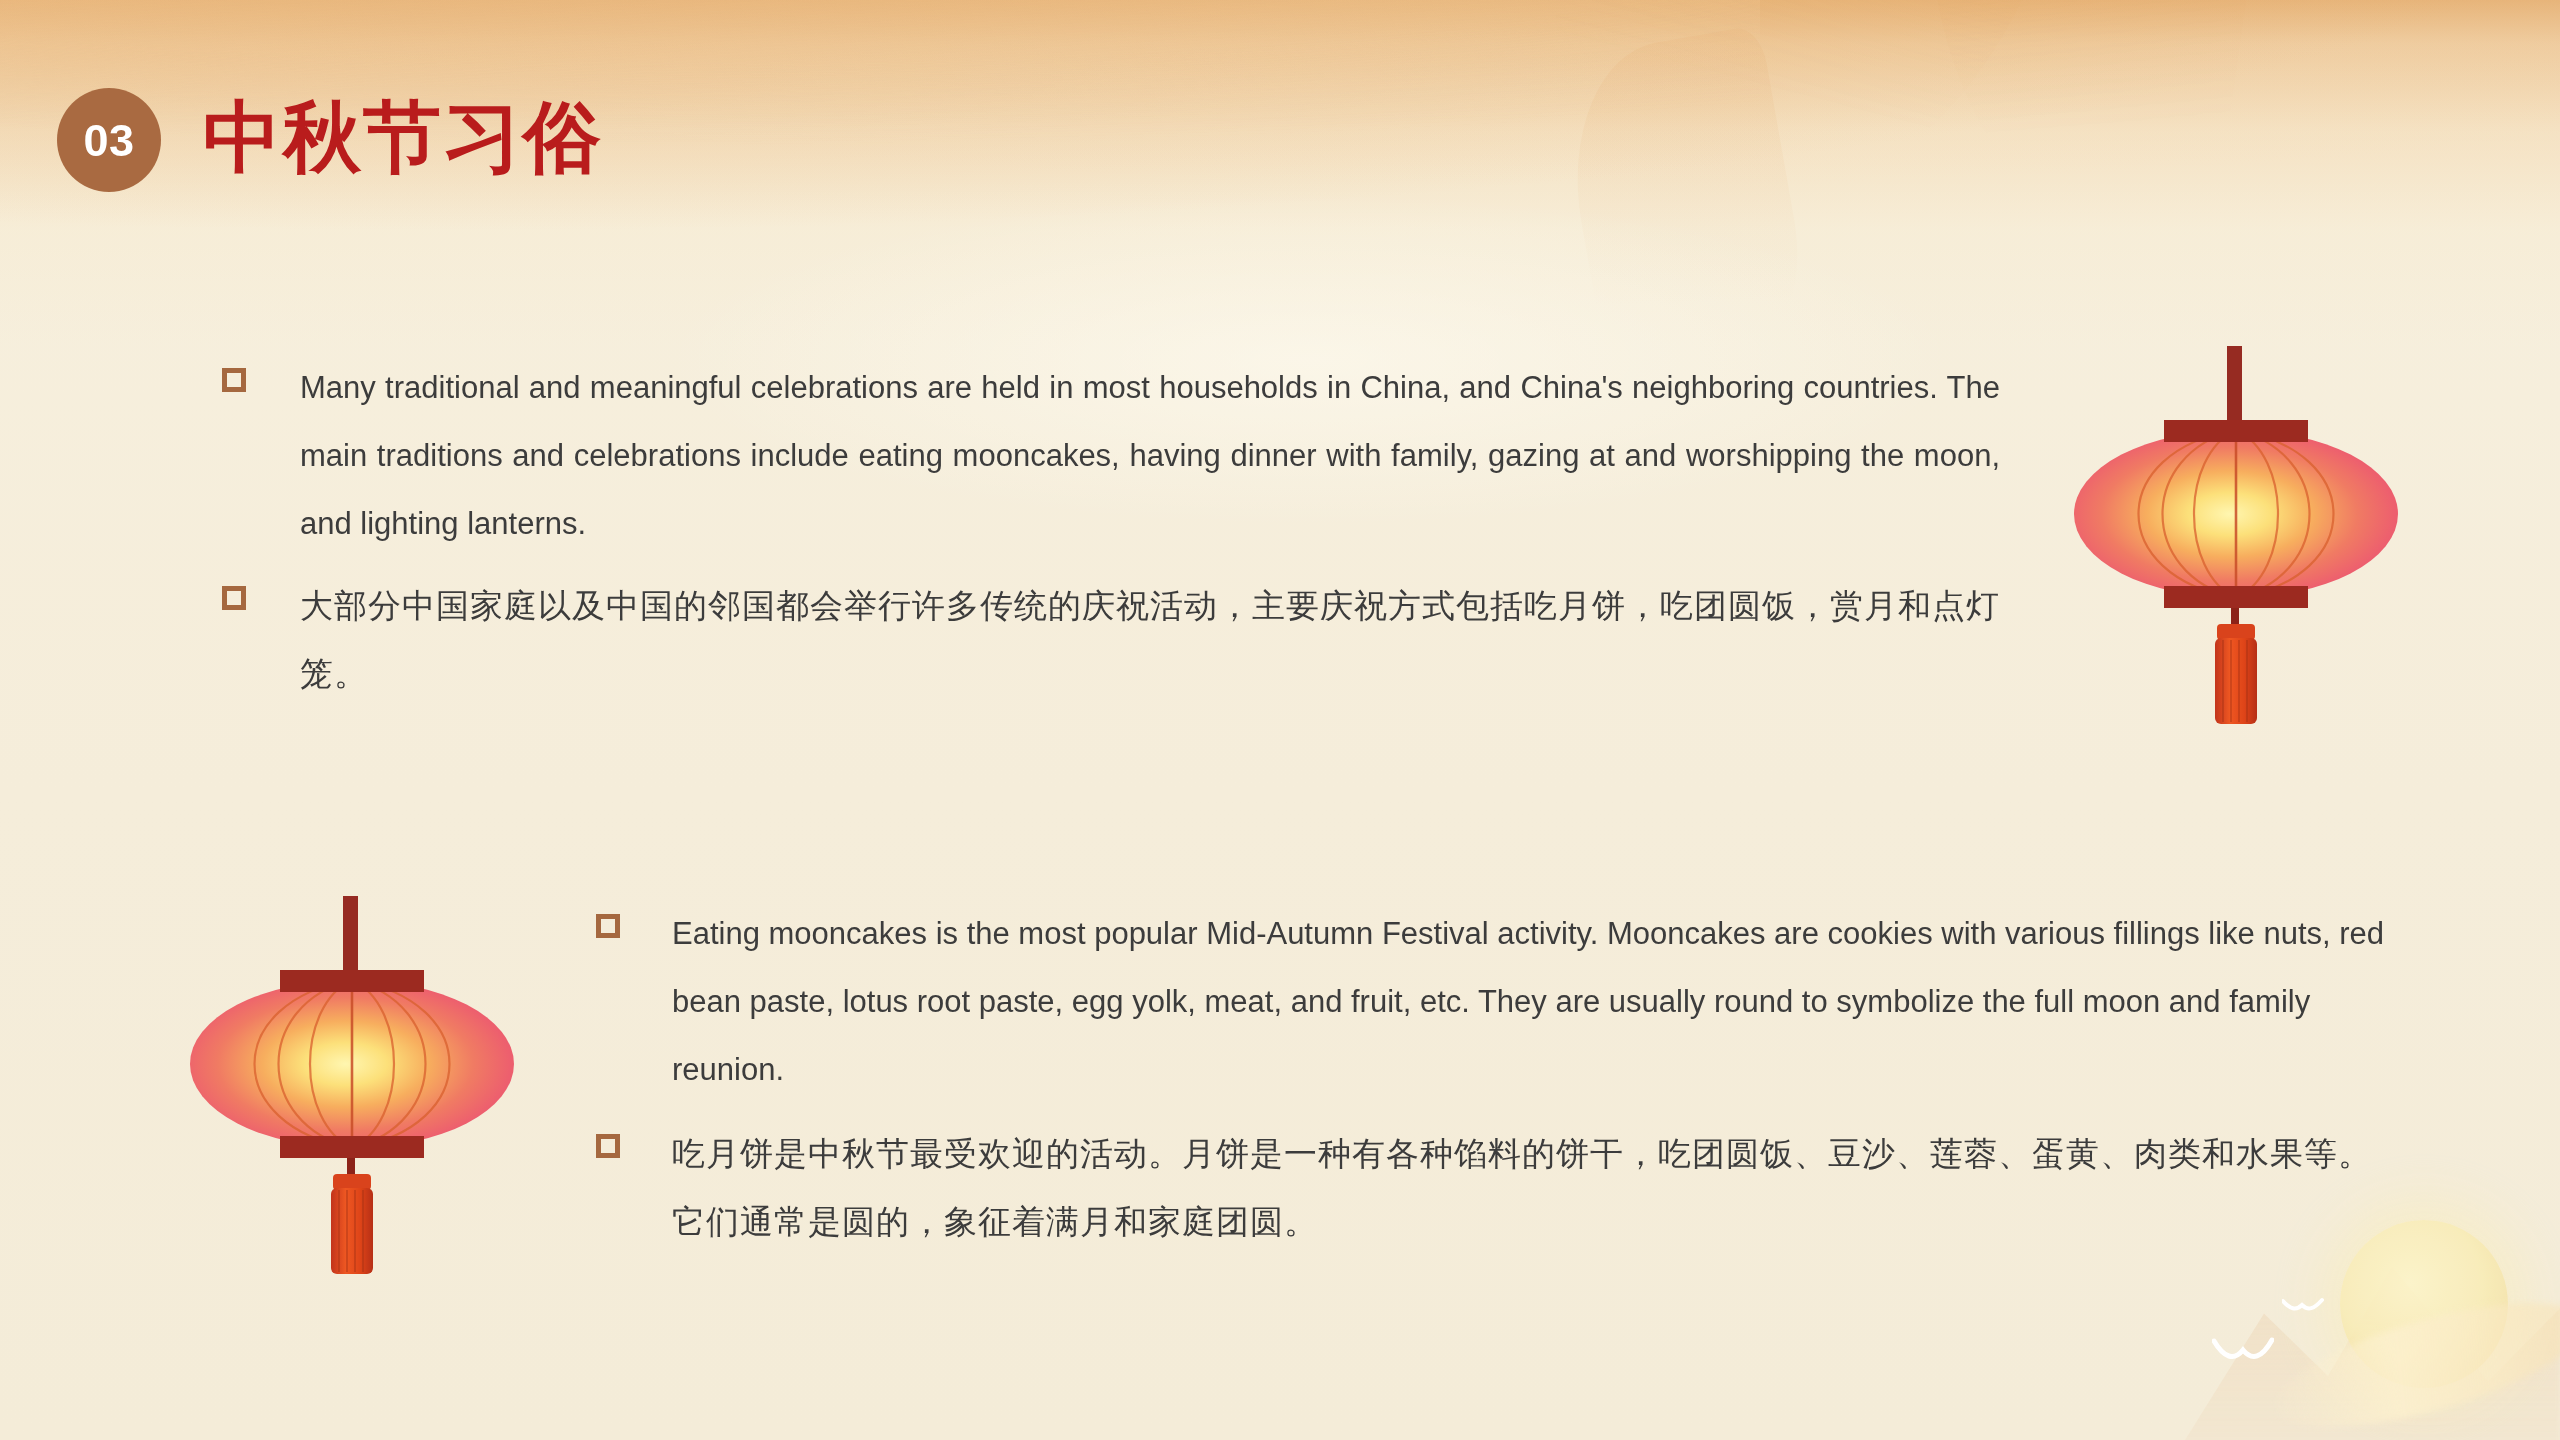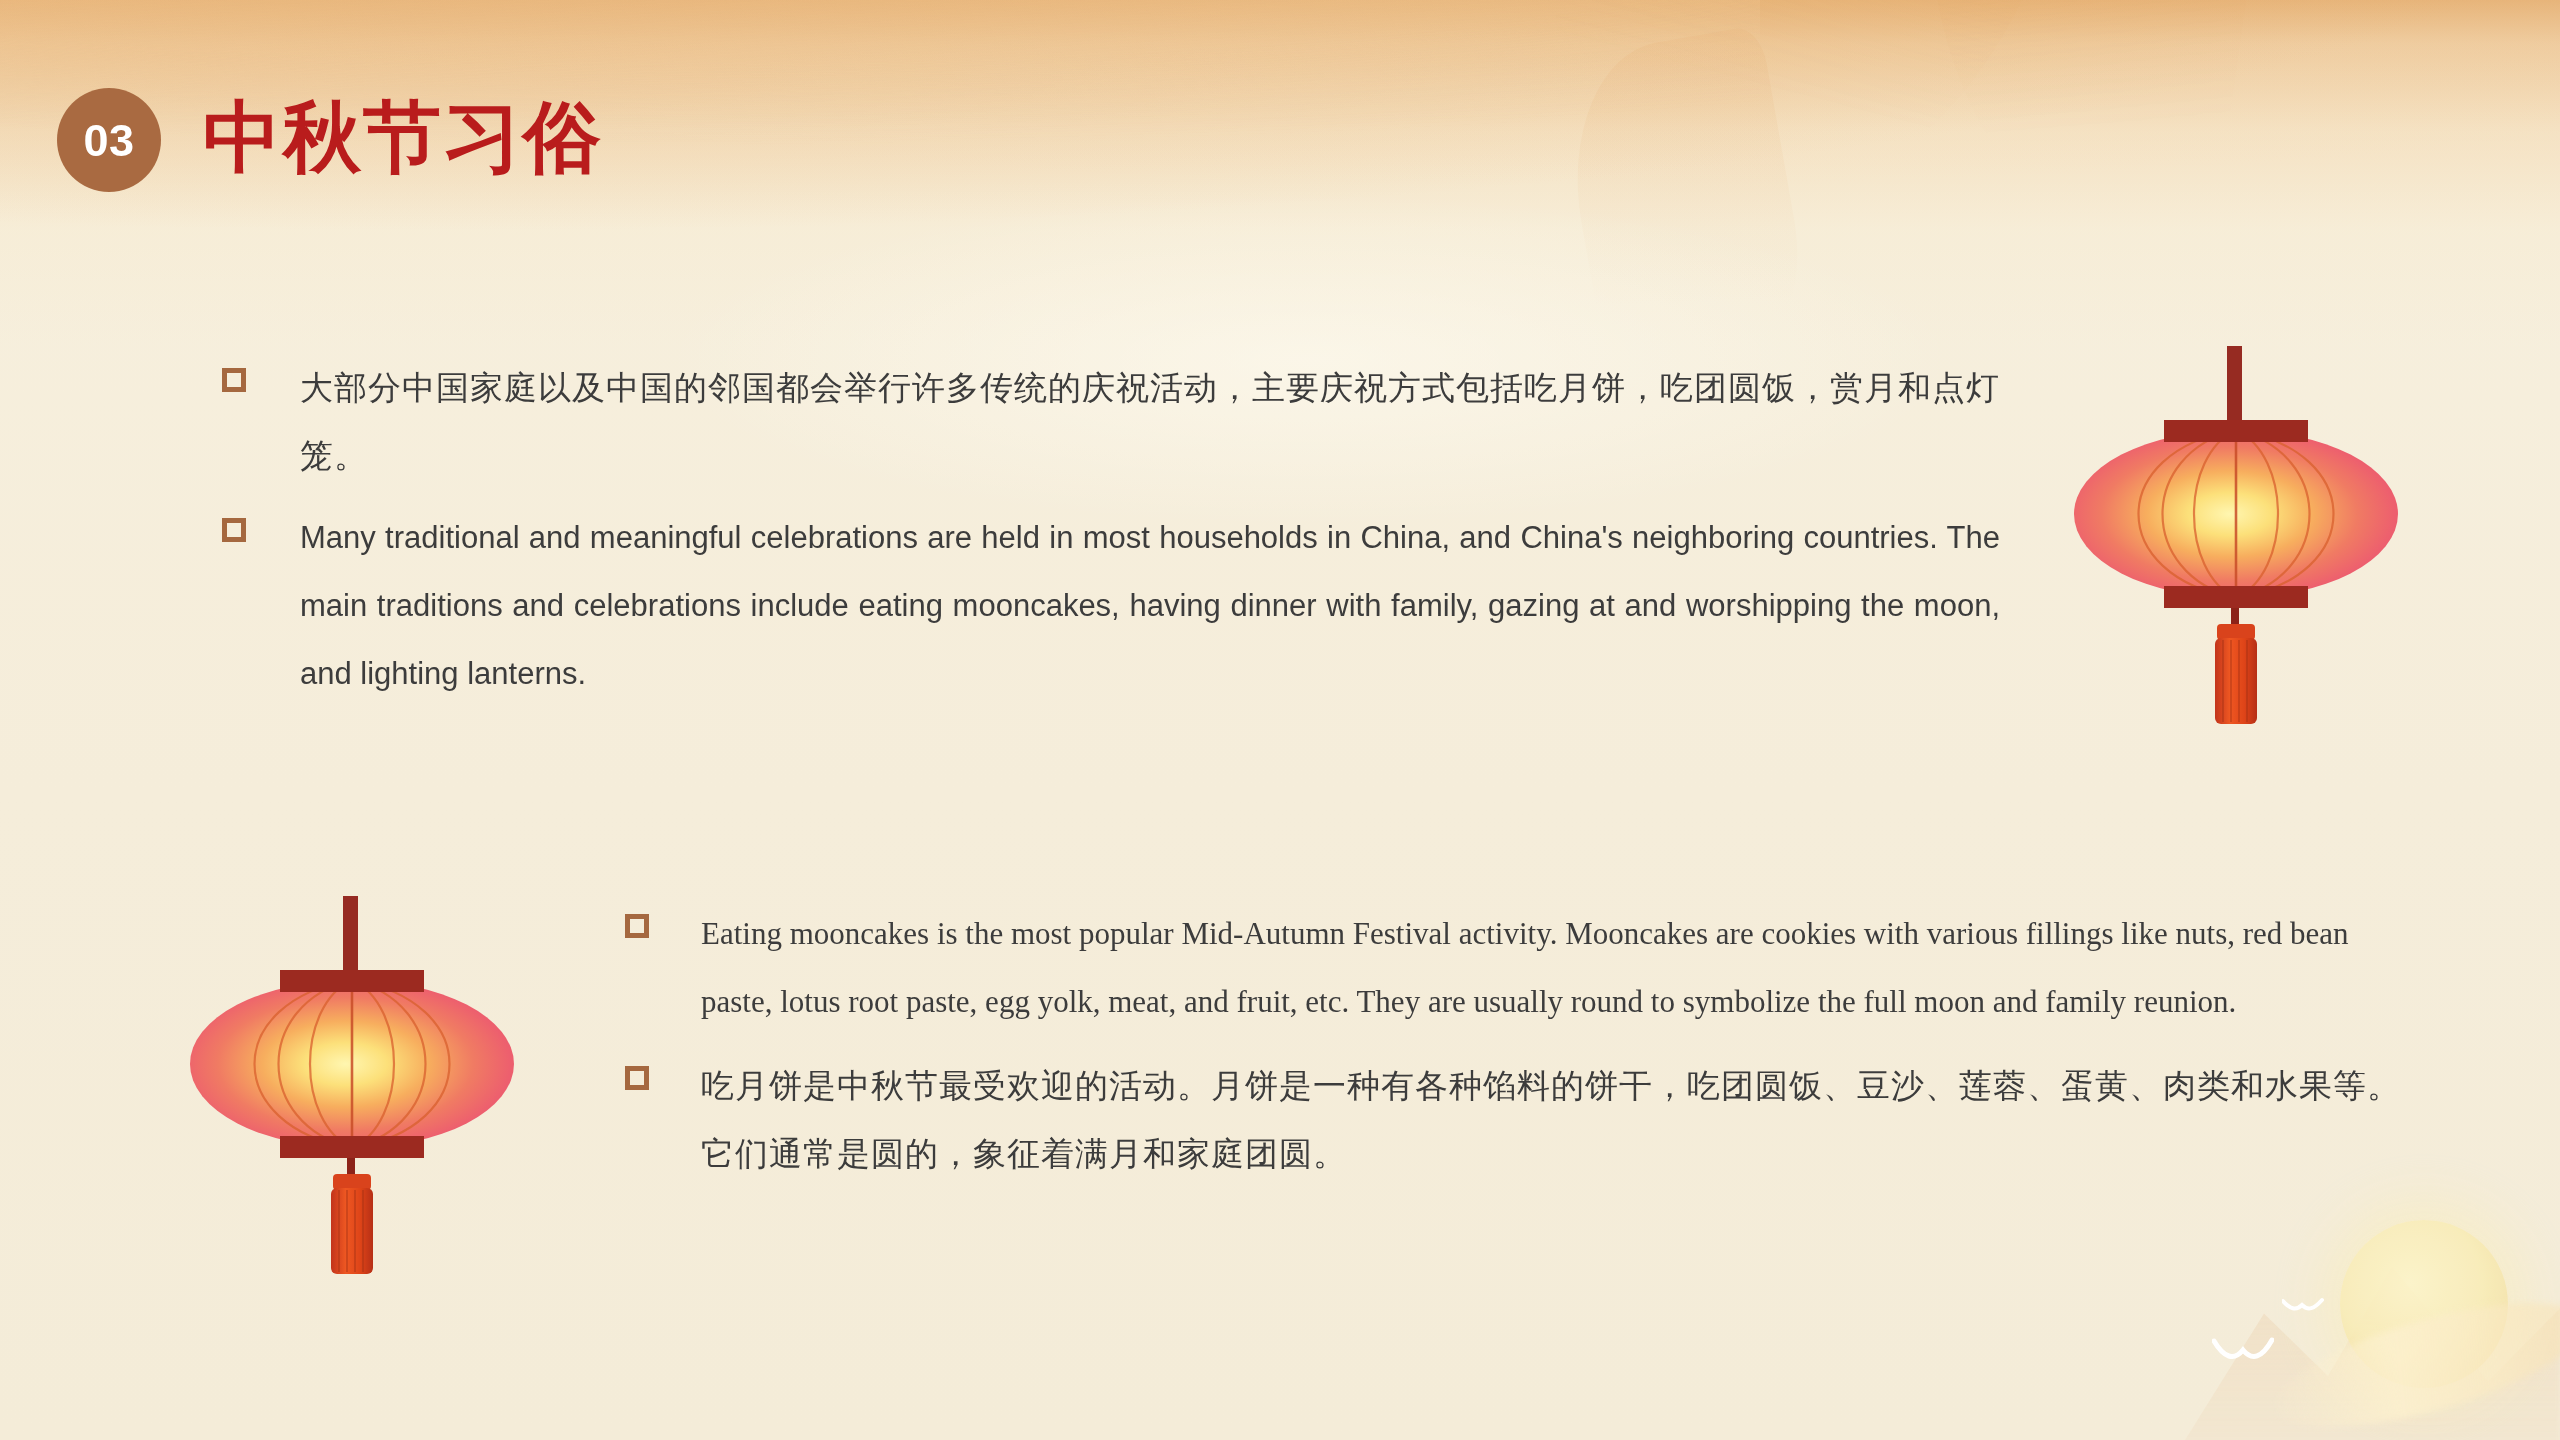--- a/index.html
+++ b/index.html
@@ -168,21 +168,21 @@
     line-height: 68px;
   }
   .b-en { font-size: 31px; }
   .b-zh { font-size: 33px; letter-spacing: 1px; }
   .justify { text-align: justify; text-align-last: left; }
 
   #block-one   { left: 222px;  top: 354px;  width: 1778px; }
   #block-one .bullet-text { padding-left: 78px; }
   #block-one .bullet-row + .bullet-row { margin-top: 14px; }
 
-  #block-two   { left: 625px;  top: 900px;  width: 1790px; font-family: Liberation Serif, serif; }
+  #block-two   { left: 596px;  top: 900px;  width: 1790px; }
   #block-two .bullet-text { padding-left: 76px; }
   #block-two .bullet-row + .bullet-row { margin-top: 16px; }
 
   
   .lantern { position: absolute; }
   .lantern svg { display: block; }
 </style>
 </head>
 <body>
 
@@ -304,25 +304,25 @@
         <line x1="159" y1="294" x2="159" y2="376"></line>
         <line x1="167" y1="294" x2="167" y2="376"></line>
         <line x1="175" y1="294" x2="175" y2="376"></line>
       </g>
     </svg>
   </div>
 
   <div class="block" id="block-one">
     <div class="bullet-row">
       <span class="bullet-mark"></span>
-      <div class="bullet-text b-zh">大部分中国家庭以及中国的邻国都会举行许多传统的庆祝活动，主要庆祝方式包括吃月饼，吃团圆饭，赏月和点灯笼。</div>
+      <div class="bullet-text b-en justify">Many traditional and meaningful celebrations are held in most households in China, and China's neighboring countries. The main traditions and celebrations include eating mooncakes, having dinner with family, gazing at and worshipping the moon, and lighting lanterns.</div>
     </div>
     <div class="bullet-row">
       <span class="bullet-mark"></span>
-      <div class="bullet-text b-en justify">Many traditional and meaningful celebrations are held in most households in China, and China's neighboring countries. The main traditions and celebrations include eating mooncakes, having dinner with family, gazing at and worshipping the moon, and lighting lanterns.</div>
+      <div class="bullet-text b-zh">大部分中国家庭以及中国的邻国都会举行许多传统的庆祝活动，主要庆祝方式包括吃月饼，吃团圆饭，赏月和点灯笼。</div>
     </div>
   </div>
 
   <div class="block" id="block-two">
     <div class="bullet-row">
       <span class="bullet-mark"></span>
       <div class="bullet-text b-en">Eating mooncakes is the most popular Mid-Autumn Festival activity. Mooncakes are cookies with various fillings like nuts, red bean paste, lotus root paste, egg yolk, meat, and fruit, etc. They are usually round to symbolize the full moon and family reunion.</div>
     </div>
     <div class="bullet-row">
       <span class="bullet-mark"></span>

